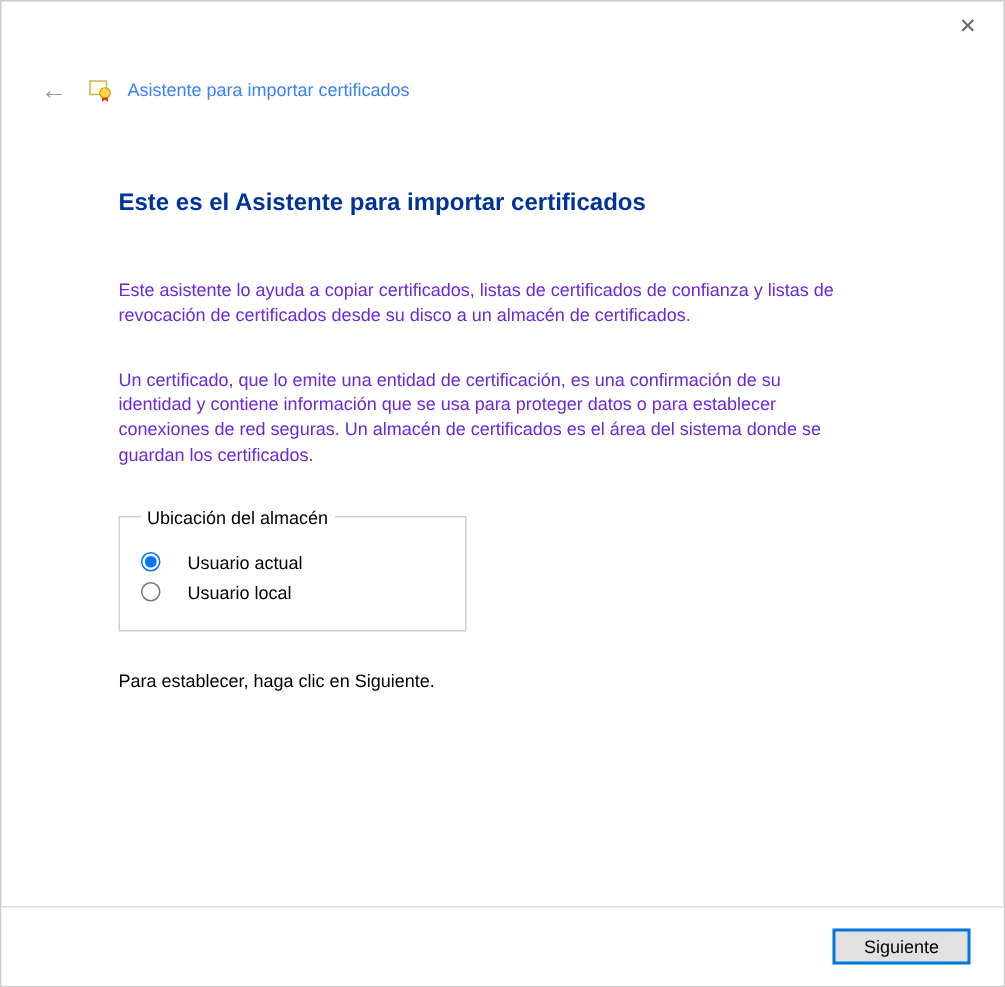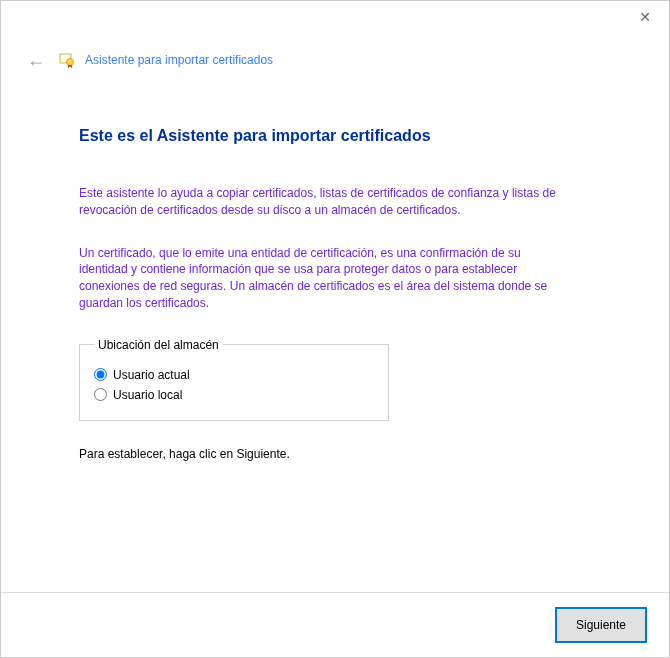--- a/index.html
+++ b/index.html
@@ -67,35 +67,35 @@
     .paragraph {
       font-size: 12px;
       color: #6d28d9;
       line-height: 1.4;
       margin-bottom: 26px;
     }
     .fieldset {
       border: 1px solid #d0d0d0;
       padding: 10px 14px 12px 14px;
       margin-bottom: 26px;
-      width: 310px;
+      width: 232px;
       position: relative;
       margin-top: 4px;
     }
     .fieldset-legend {
       font-size: 12px;
       padding: 0 4px;
       background: #fff;
       position: relative;
       top: 0;
     }
     .radio-row {
       display: flex;
       align-items: center;
-      gap: 4px;
+      gap: 16px;
       margin: 6px 0;
       font-size: 12px;
     }
     .radio-row input[type="radio"] {
       width: 13px;
       height: 13px;
       margin-right: 2px;
     }
     .continue-text {
       font-size: 12px;
@@ -108,21 +108,21 @@
       right: 0;
       border-top: 1px solid #ddd;
       padding: 14px 22px;
       display: flex;
       justify-content: flex-end;
       gap: 10px;
       background: #fff;
     }
     .btn {
       min-width: 92px;
-      height: 36px;
+      height: 24px;
       font-size: 12px;
       font-family: "Segoe UI", Tahoma, sans-serif;
       background: #e1e1e1;
       border: 1px solid #adadad;
       cursor: pointer;
       padding: 0 14px;
     }
     .btn.primary {
       border: 2px solid #0078d7;
       background: #e1e1e1;

